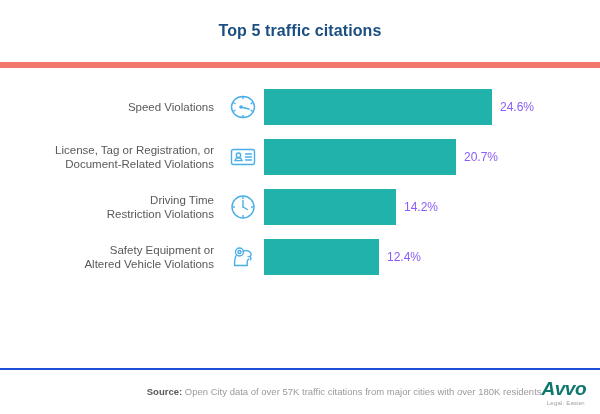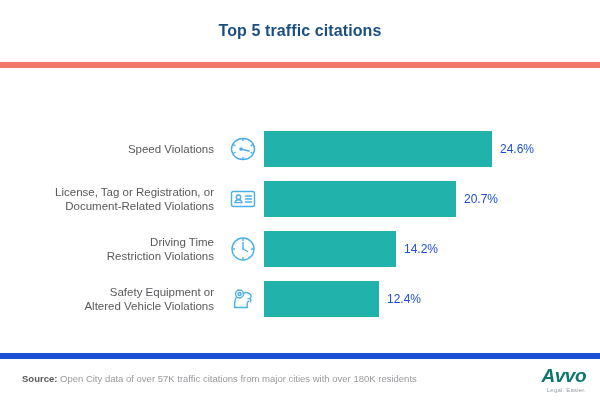--- a/index.html
+++ b/index.html
@@ -40,21 +40,20 @@
     width: 100%;
     background: #f2786a;
   }
 
   
   .chart-area {
     position: relative;
     height: 300px;
     padding-top: 14px;
     box-sizing: border-box;
-    margin-top: 42px;
   }
   .bar-row {
     position: relative;
     height: 50px;
     display: flex;
     align-items: center;
   }
   .row-label {
     width: 222px;
     text-align: right;
@@ -81,37 +80,37 @@
     align-items: center;
     flex: 1 1 auto;
     height: 36px;
   }
   .bar {
     height: 36px;
     background: #22b2ac;
   }
   .bar-value {
     font-size: 12px;
-    color: #1d4ed8;
+    color: #8b5cf6;
     padding-left: 8px;
     white-space: nowrap;
   }
 
   
   .footer {
     position: absolute;
     left: 0;
-    bottom: 15px;
+    bottom: 0;
     width: 100%;
     height: 46px;
-    border-top: 6px solid #1d4ed8;
-    box-sizing: border-box;
-    display: flex;
-    align-items: center;
-    justify-content: space-between;
+    border-top: 2px solid #1d4ed8;
+    box-sizing: border-box;
+    display: flex;
+    align-items: center;
+    justify-content: flex-end;
     padding: 0 14px 0 22px;
   }
   .source-text {
     font-size: 9.5px;
     color: #9a9a9e;
     line-height: 12px;
   }
   .source-text b {
     color: #58595b;
   }

